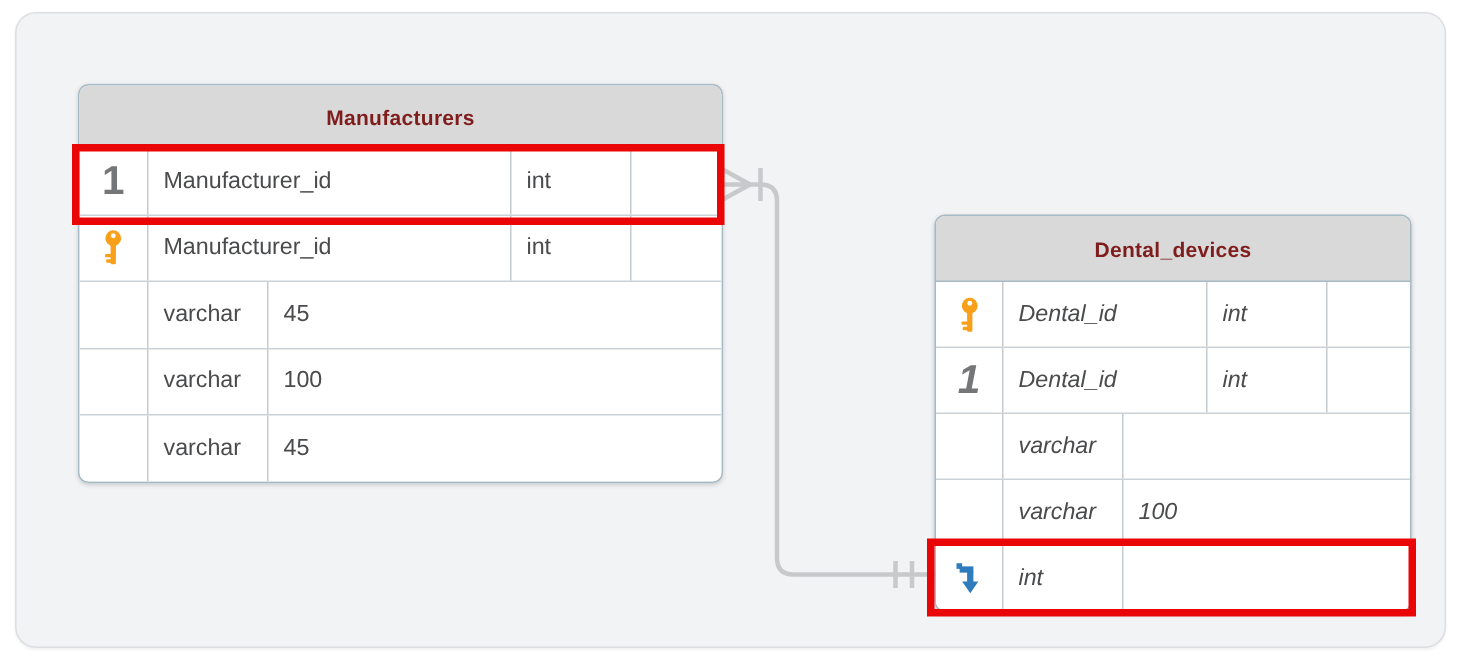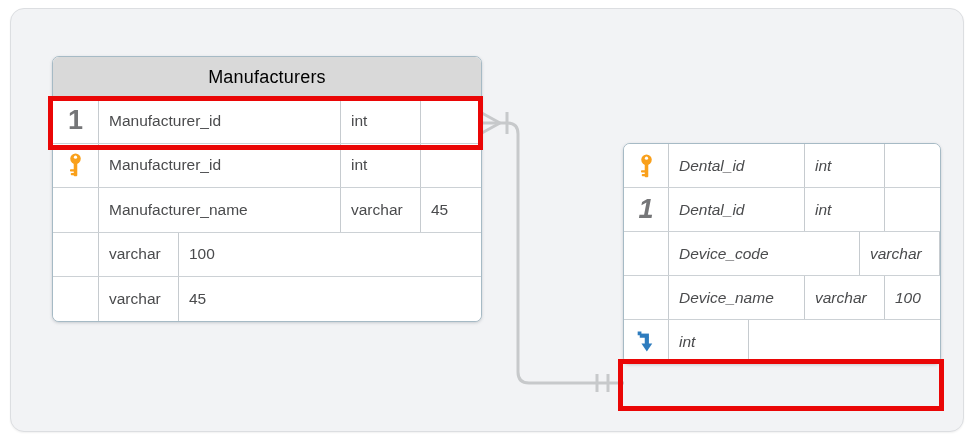--- a/index.html
+++ b/index.html
@@ -27,21 +27,21 @@
     box-shadow:0 1px 3px rgba(100,110,120,.30);
     overflow:hidden;
   }
   .t-manufacturers{left:41px;top:47px;width:428px;}
   .t-dental{left:612px;top:134px;width:316px;}
 
   .thead{
     background:var(--header-bg,#d9d9d9);
     border-bottom:1px solid var(--table-border,#a6bac5);
     display:flex;align-items:center;justify-content:center;
-    font-weight:normal;font-size:18px;color:#000000;
+    font-weight:bold;font-size:14px;color:#7f1d1d;
     letter-spacing:.2px;
   }
   .t-manufacturers .thead{height:41px;}
   .t-dental .thead{height:43px;}
 
   .trow{display:flex;background:#fff;}
   .trow + .trow{border-top:1px solid #ccd1d5;}
   .t-manufacturers .trow{height:43.5px;}
   .t-dental .trow{height:43px;font-style:italic;}
 
@@ -107,38 +107,38 @@
                 <rect x="3.9" y="21.5" width="6" height="3" rx="1" fill="#f9a01b"></rect>
                 <rect x="4.9" y="26.2" width="5" height="3" rx="1" fill="#f9a01b"></rect>
               </svg>
             </div>
             <div class="cell c-name">Manufacturer_id</div>
             <div class="cell c-type">int</div>
             <div class="cell c-size"></div>
           </div>
           <div class="trow">
             <div class="cell c-icon"></div>
-            <div class="cell c-name">Manufacturer_name</div>
             <div class="cell c-type">varchar</div>
             <div class="cell c-size">45</div>
           </div>
           <div class="trow">
             <div class="cell c-icon"></div>
             <div class="cell c-type">varchar</div>
             <div class="cell c-size">100</div>
           </div>
           <div class="trow">
             <div class="cell c-icon"></div>
             <div class="cell c-type">varchar</div>
             <div class="cell c-size">45</div>
           </div>
         </div>
     </div>
 
     <div class="table t-dental">
+      <div class="thead">Dental_devices</div>
       <div class="tbody">
           <div class="trow">
             <div class="cell c-icon">
               <svg class="icon-key" viewBox="0 0 22 32">
                 <circle cx="11" cy="8" r="6.8" fill="#f9a01b"></circle>
                 <circle cx="11" cy="5.9" r="2.1" fill="#ffffff"></circle>
                 <rect x="8.7" y="13" width="4.6" height="17.5" rx="1.2" fill="#f9a01b"></rect>
                 <rect x="3.9" y="21.5" width="6" height="3" rx="1" fill="#f9a01b"></rect>
                 <rect x="4.9" y="26.2" width="5" height="3" rx="1" fill="#f9a01b"></rect>
               </svg>
@@ -150,26 +150,24 @@
           <div class="trow">
             <div class="cell c-icon">
               <span class="one">1</span>
             </div>
             <div class="cell c-name">Dental_id</div>
             <div class="cell c-type">int</div>
             <div class="cell c-size"></div>
           </div>
           <div class="trow">
             <div class="cell c-icon"></div>
-            <div class="cell c-name">Device_code</div>
             <div class="cell c-type">varchar</div>
           </div>
           <div class="trow">
             <div class="cell c-icon"></div>
-            <div class="cell c-name">Device_name</div>
             <div class="cell c-type">varchar</div>
             <div class="cell c-size">100</div>
           </div>
           <div class="trow">
             <div class="cell c-icon">
               <svg class="icon-fk" viewBox="0 0 24 27">
                 <rect x="2" y="1.5" width="4.5" height="4.5" fill="#2e7cbe"></rect>
                 <rect x="4.5" y="4" width="11" height="5" fill="#2e7cbe"></rect>
                 <rect x="10.5" y="8" width="5" height="9" fill="#2e7cbe"></rect>
                 <polygon points="6.5,16 19.5,16 13,25.5" fill="#2e7cbe"></polygon>

